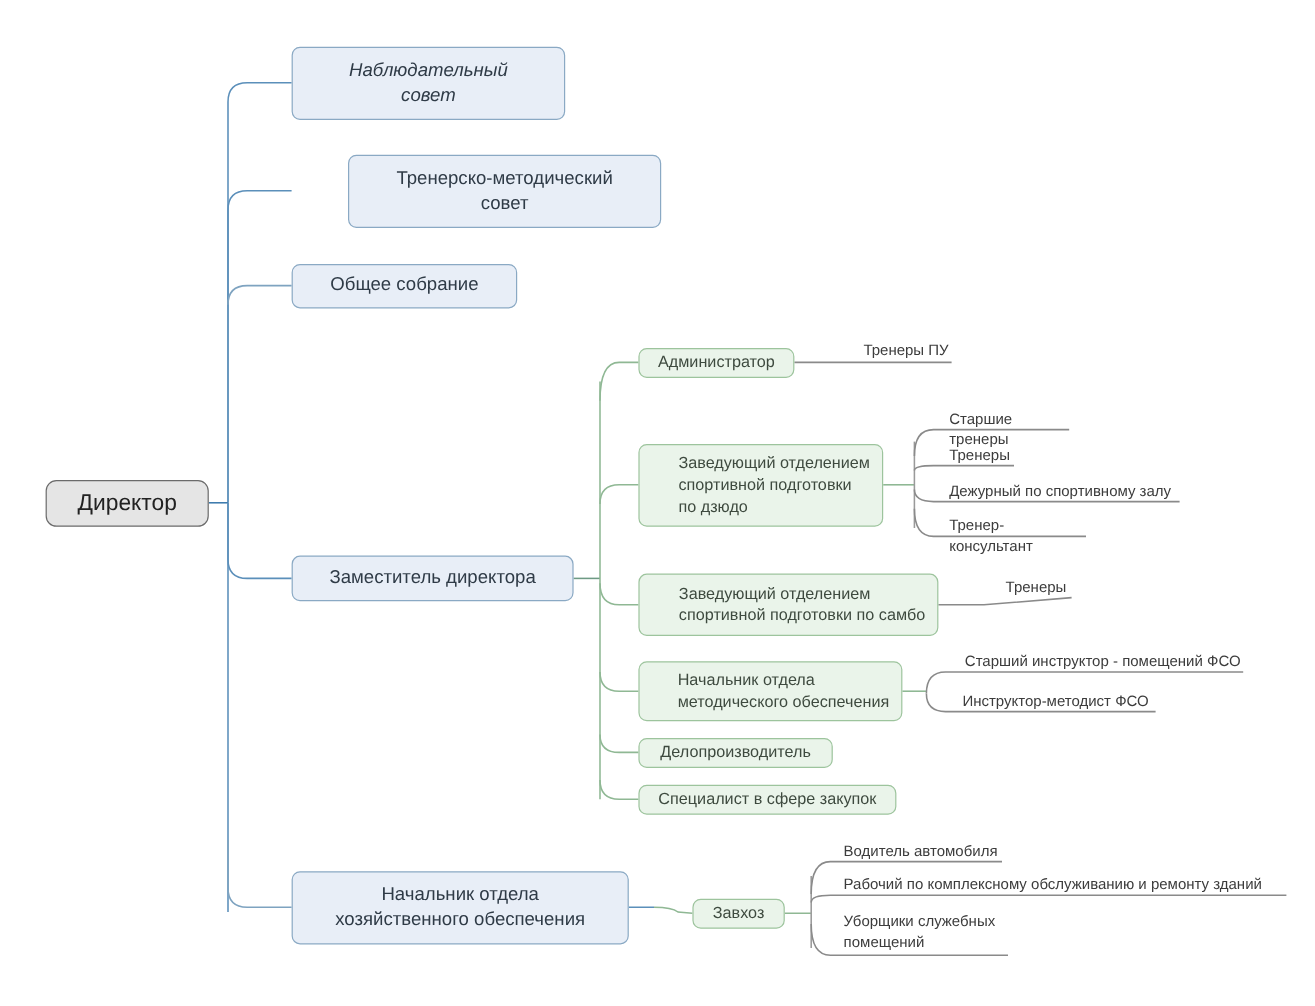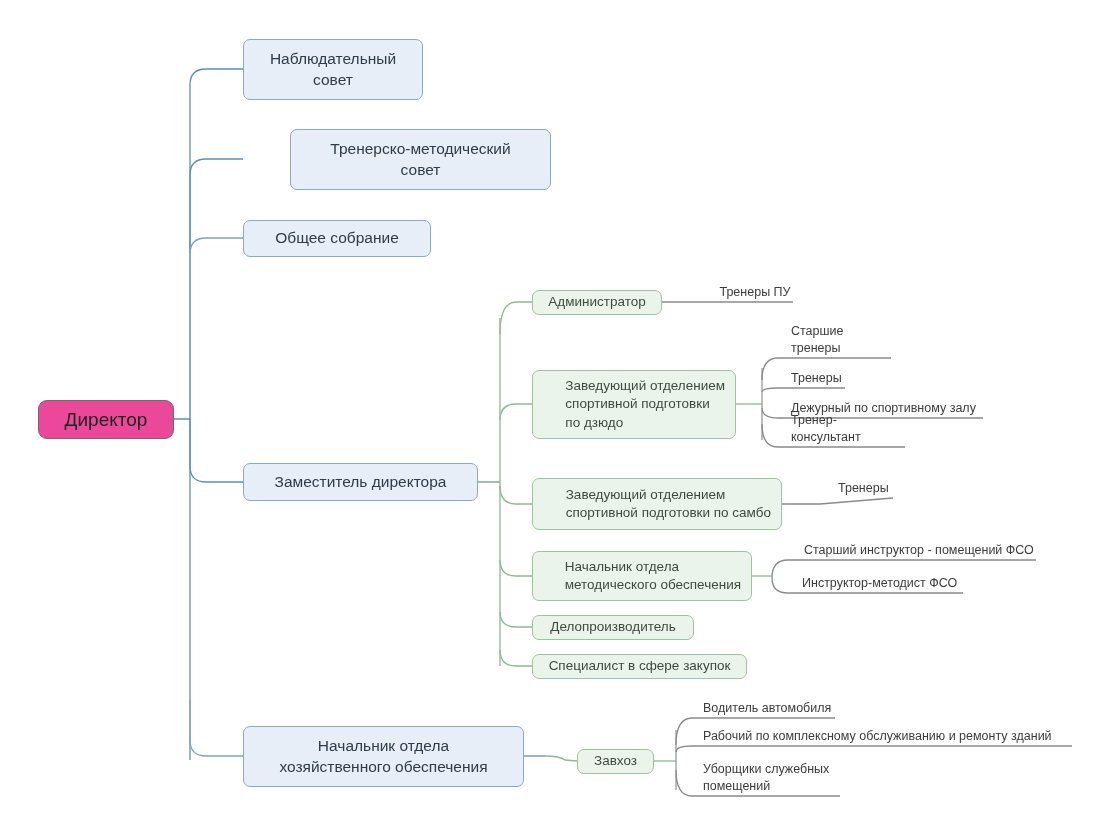--- a/index.html
+++ b/index.html
@@ -34,21 +34,21 @@
     box-sizing: border-box;
     display: flex;
     align-items: center;
     border-radius: 7px;
     padding: 5px 10px;
     line-height: 1.35;
     white-space: pre-line;
   }
   
   .node.root {
-    background: #ec4899;
+    background: #e5e5e5;
     border: 1px solid #6b6b6b;
     color: #222222;
     font-size: 19px;
     justify-content: center;
     text-align: center;
     border-radius: 9px;
   }
   
   .node.blue {
     background: #e8eef7;
@@ -75,21 +75,21 @@
   
   .leaf {
     position: absolute;
     box-sizing: border-box;
     color: #3c3c3c;
     font-size: 12.5px;
     line-height: 1.35;
     white-space: pre-line;
     padding: 0 2px 1px 2px;
     display: flex;
-    align-items: flex-end;
+    align-items: flex-start;
   }
 </style>
 </head>
 <body>
 
 <div id="canvas">
 
   <svg id="edges" viewBox="0 0 1096 838" xmlns="http://www.w3.org/2000/svg">
     <g fill="none" stroke-width="1.3">
 
@@ -140,21 +140,21 @@
       <path stroke="#8a8a8a" d="M676,745 Q676,718 692,718 L835,718"></path>
       <path stroke="#8a8a8a" d="M676,752 Q676,746 692,746 L1072,746"></path>
       <path stroke="#8a8a8a" d="M676,770 Q676,796 692,796 L840,796"></path>
     </g>
   </svg>
 
   <div class="node root" style="left:38px; top:400px; width:136px; height:39px;">
     <span>Директор</span>
   </div>
 
-  <div class="node blue center" style="left:243px; top:39px; width:180px; height:61px;">
+  <div class="node blue center" style="left:243px; top:39px; width:228px; height:61px;font-style:italic;">
     <span>Наблюдательный
 совет</span>
   </div>
 
   <div class="node blue center" style="left:243px; top:129px; width:261px; height:61px;margin-left:47px;">
     <span>Тренерско-методический
 совет</span>
   </div>
 
   <div class="node blue center" style="left:243px; top:220px; width:188px; height:37px;">

